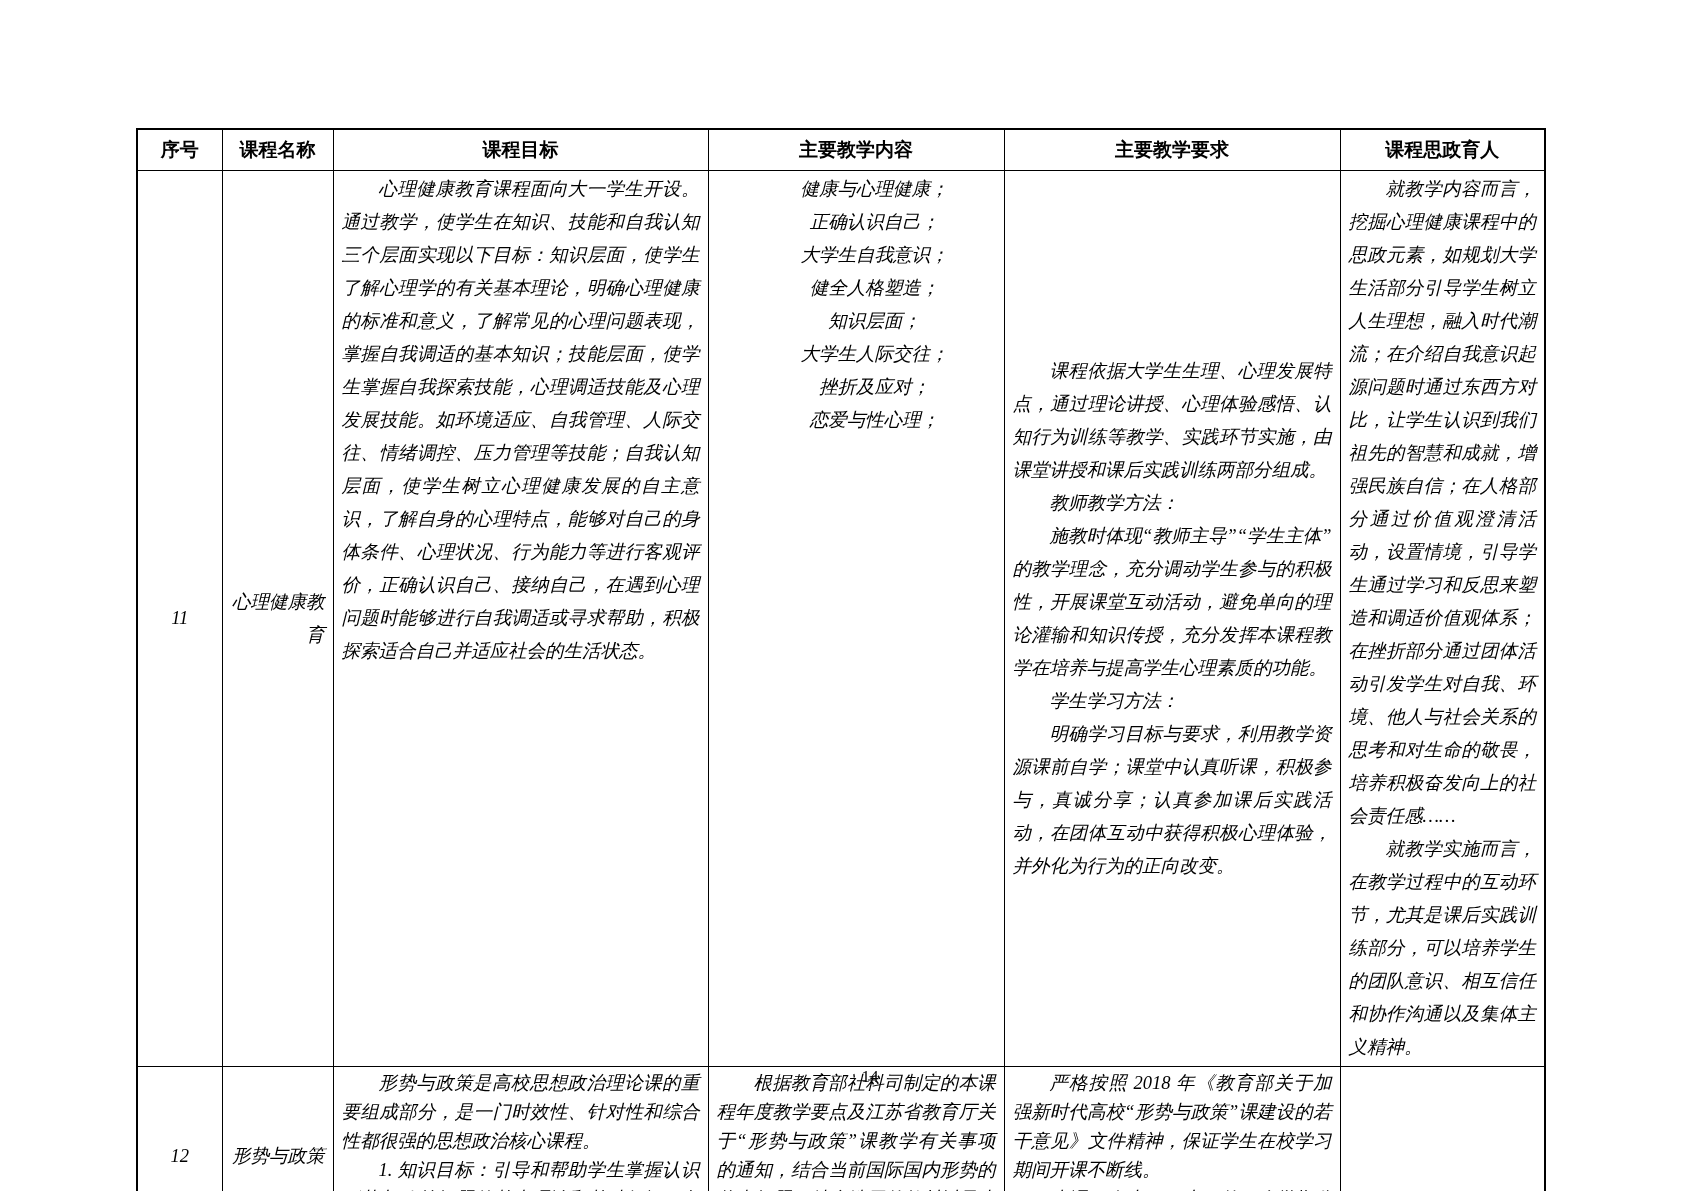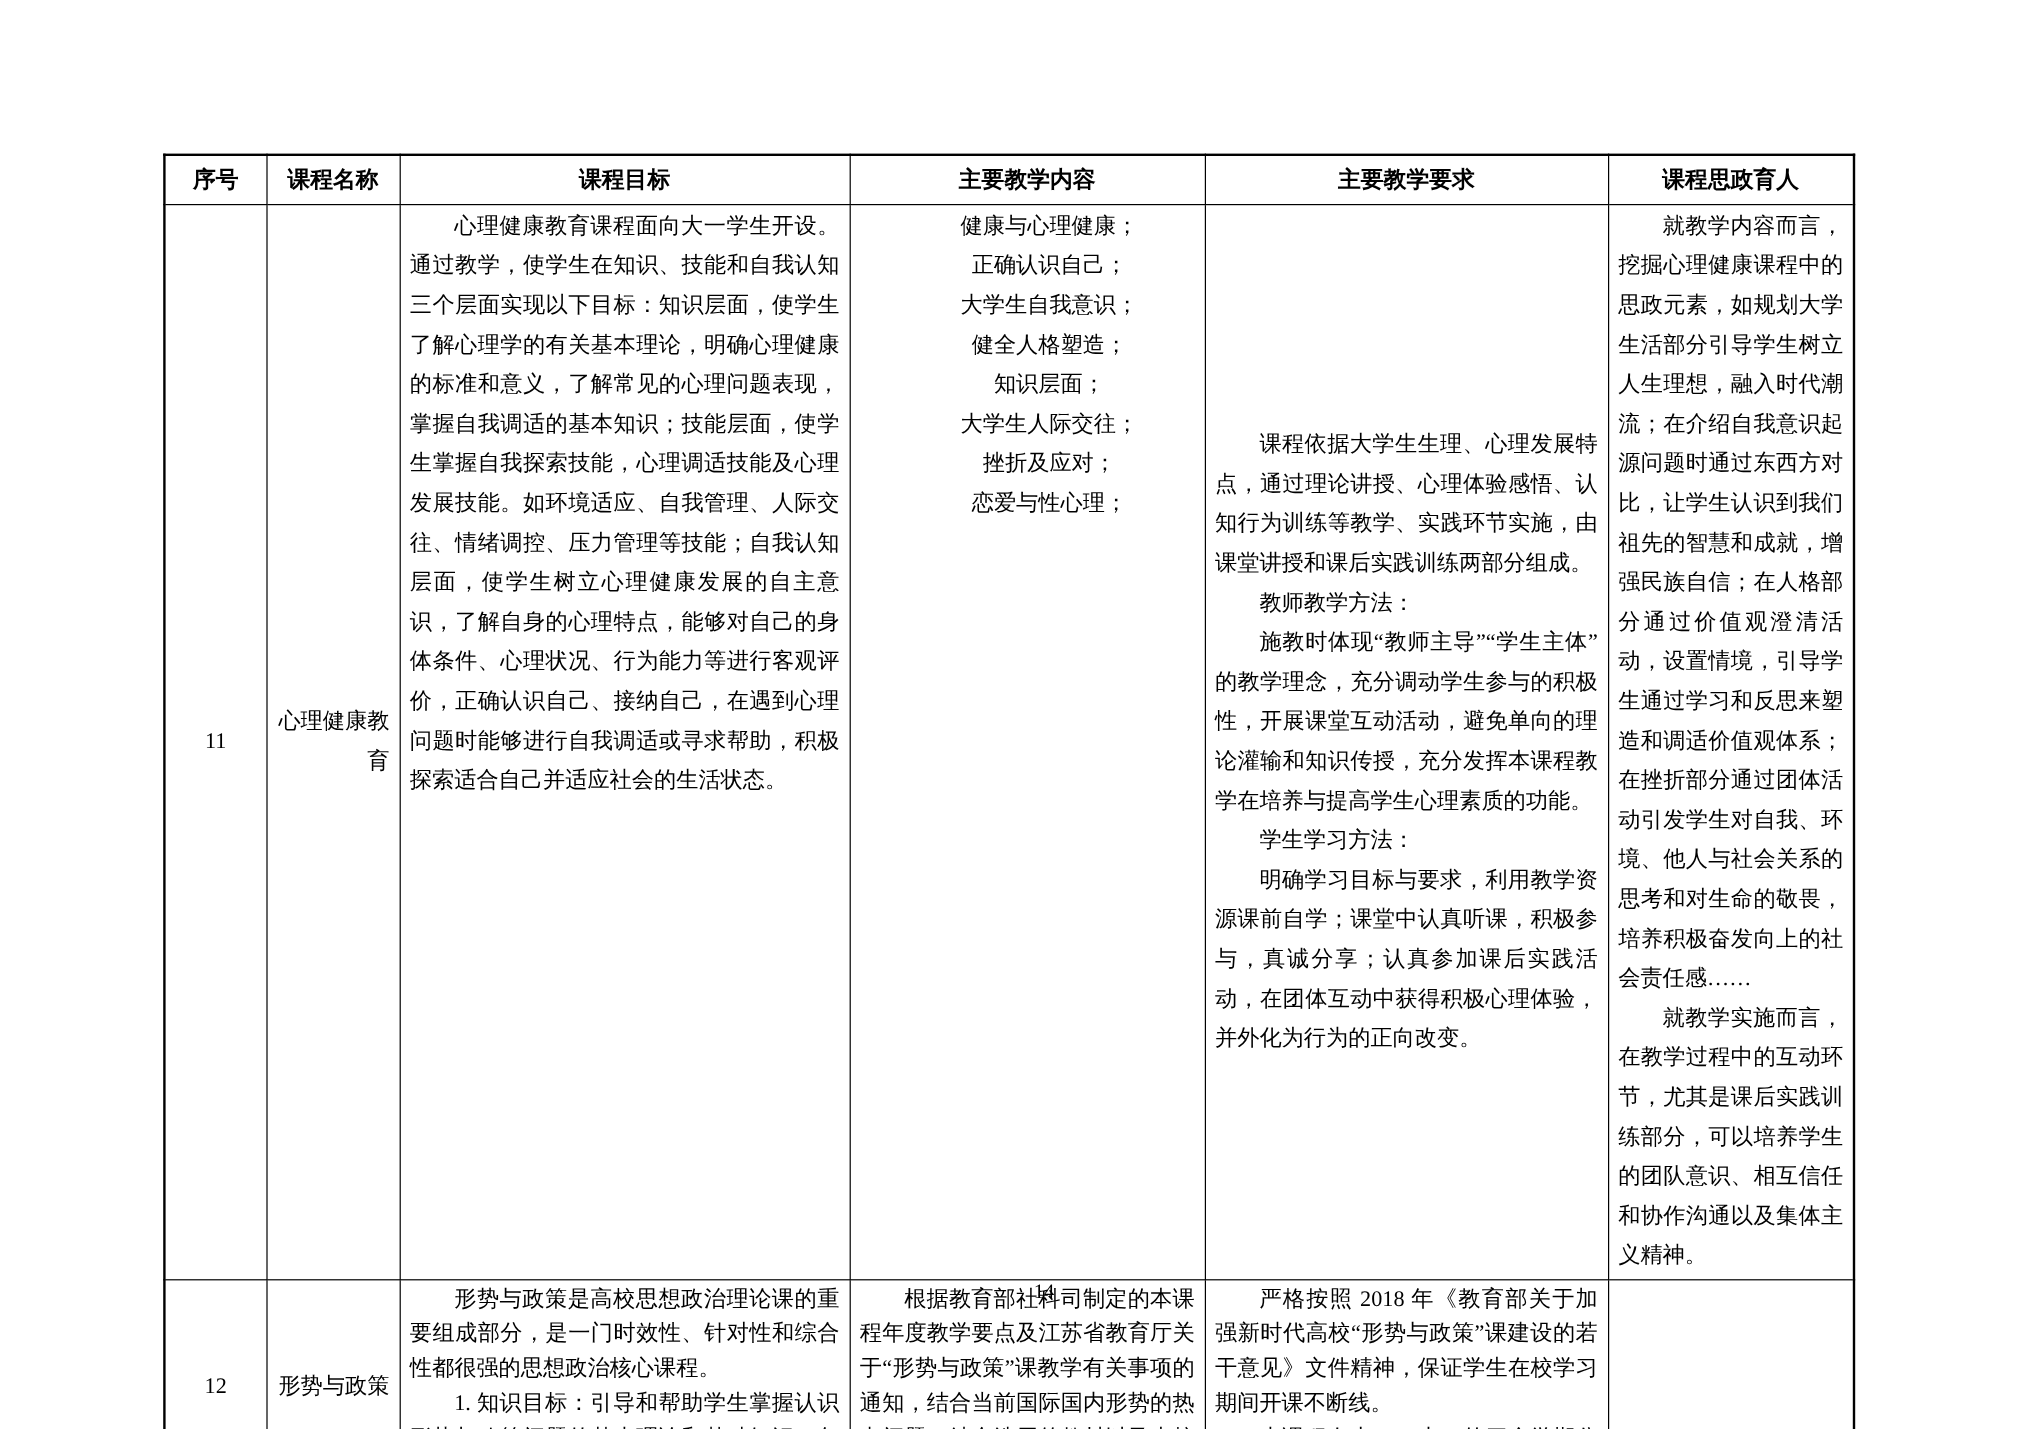--- a/index.html
+++ b/index.html
@@ -31,20 +31,21 @@
     font-weight: bold;
     font-size: 19px;
     height: 40px;
     text-align: center;
     vertical-align: middle;
   }
   .course-table td {
     font-size: 18.5px;
     line-height: 33px;
     vertical-align: top;
+    font-style: italic;
   }
   tr.row-11 { height: 685px; }
   tr.row-12 td { line-height: 29px; }
   td.v-mid { vertical-align: middle; }
   td.v-top { vertical-align: top; padding-top: 2px; padding-bottom: 2px; }
   td.c-no {
     text-align: center;
     vertical-align: middle;
   }
   td.c-name {

